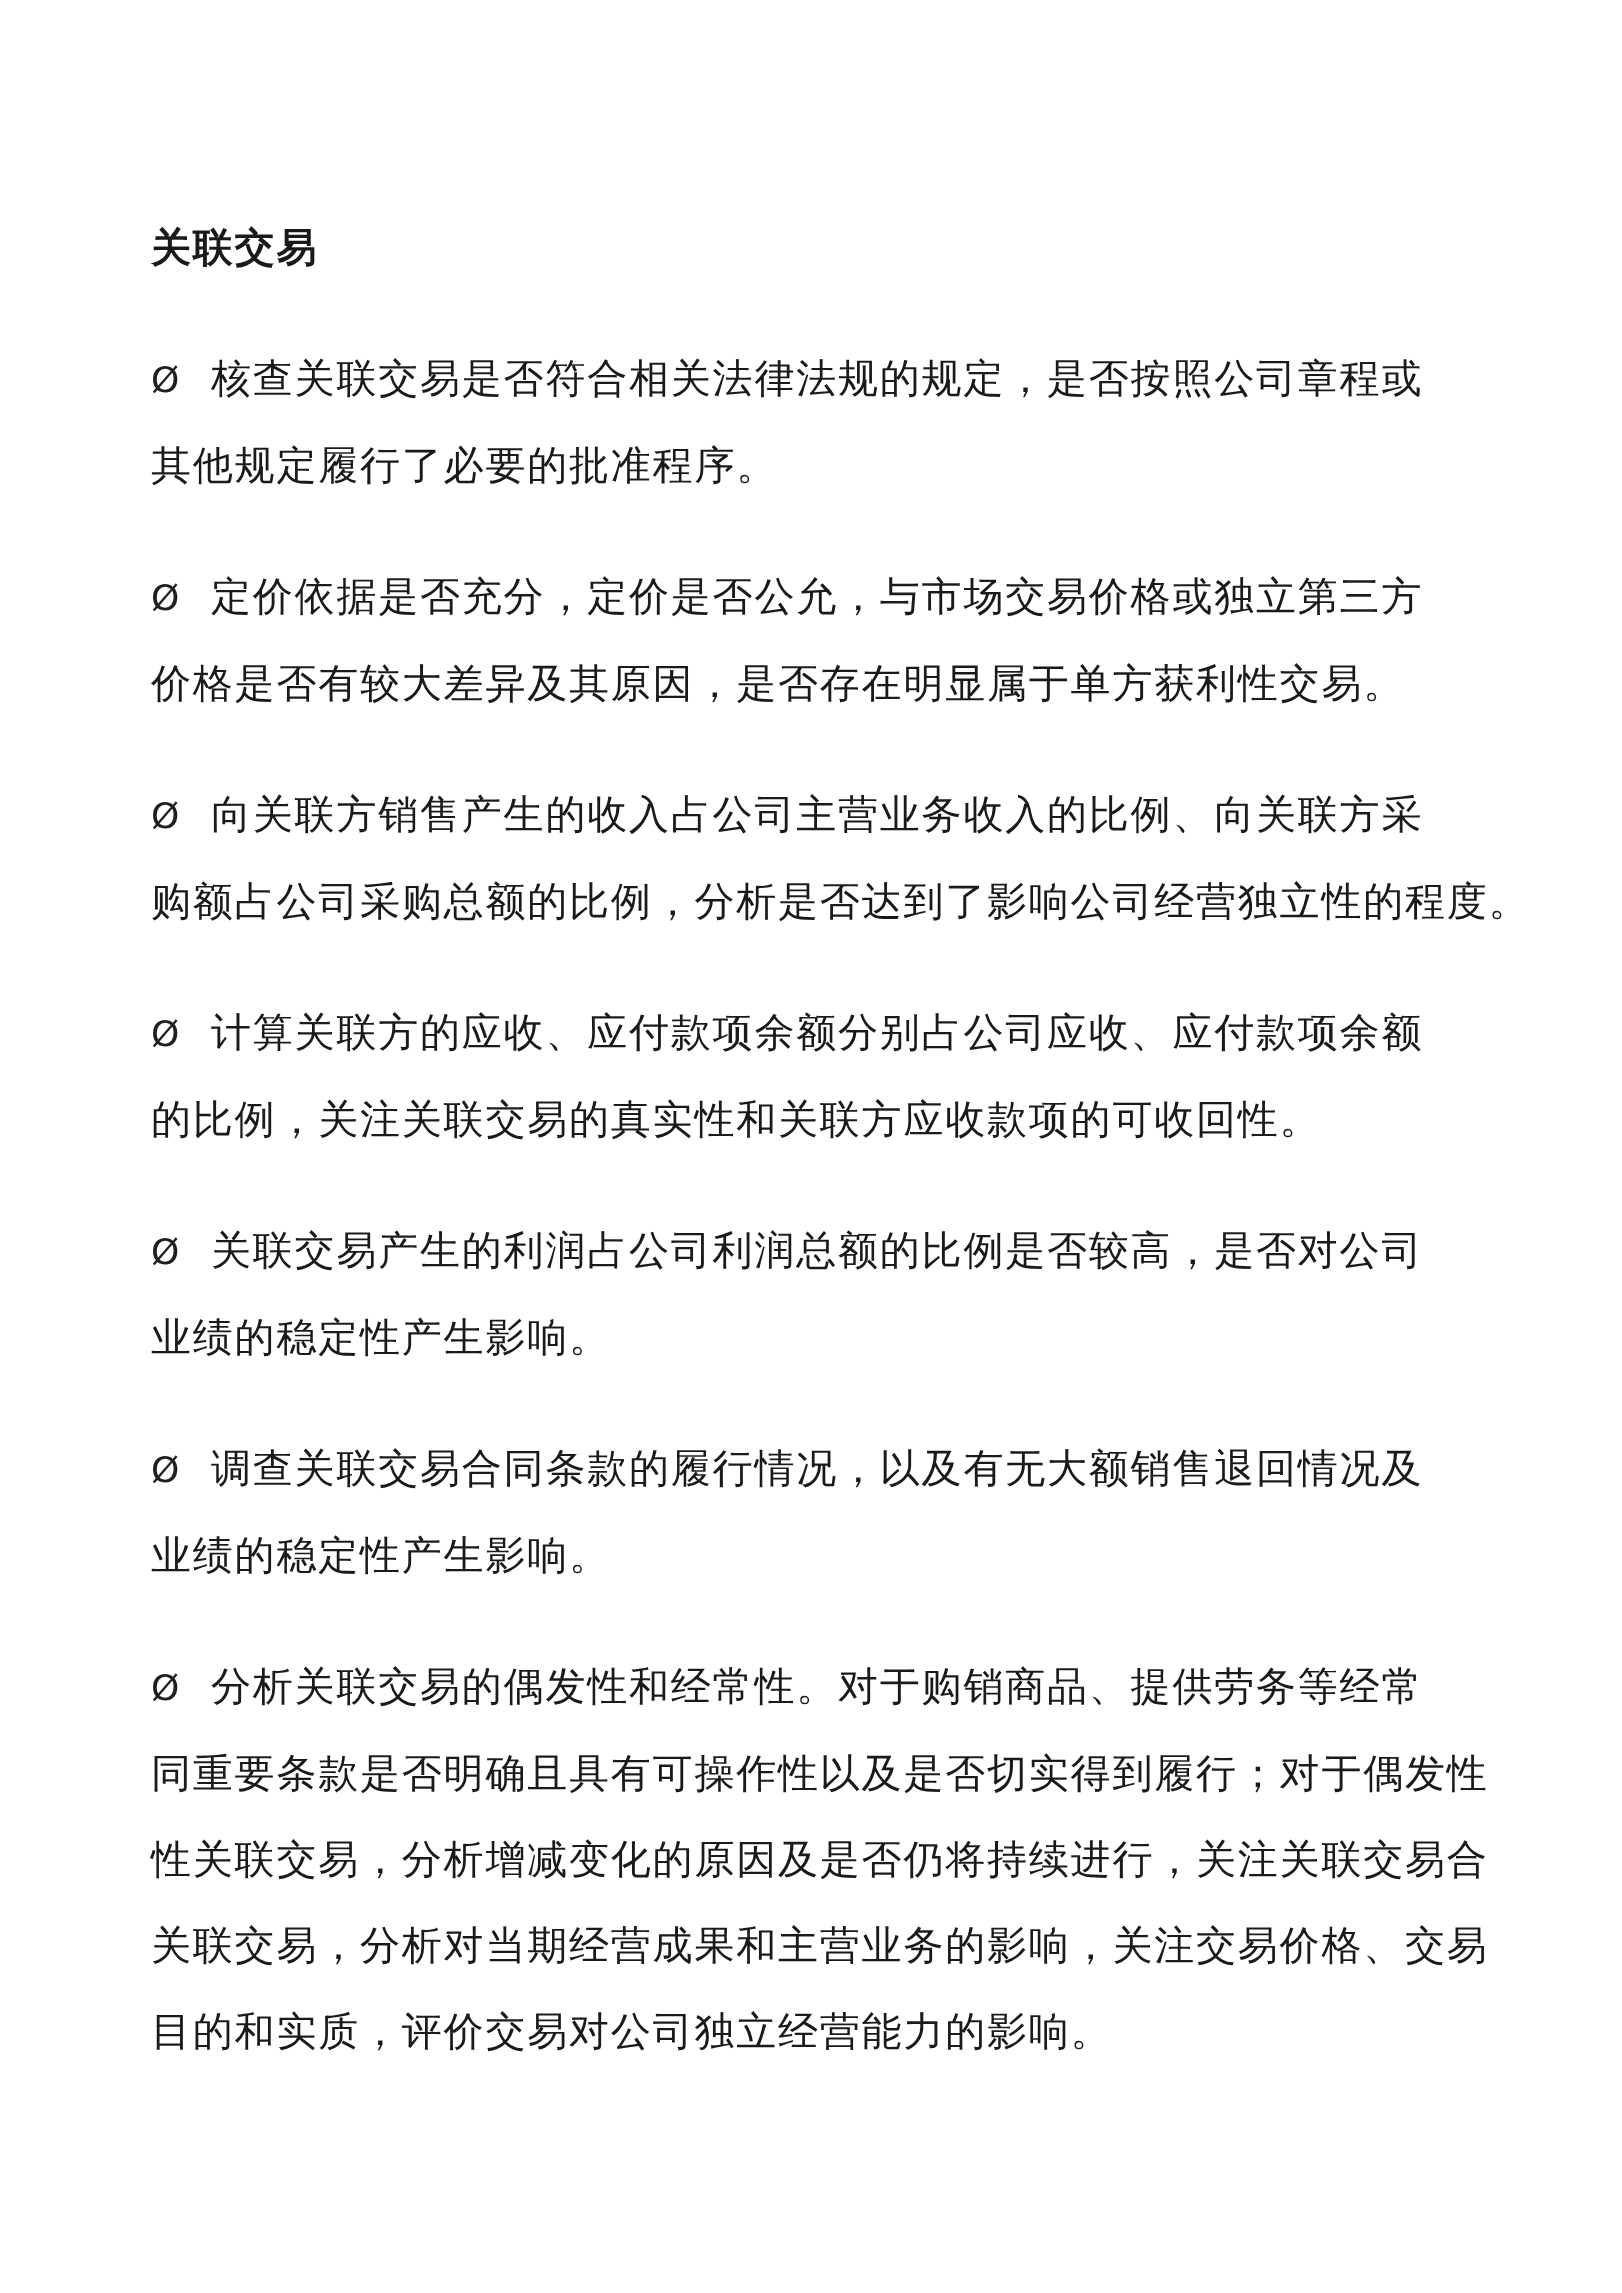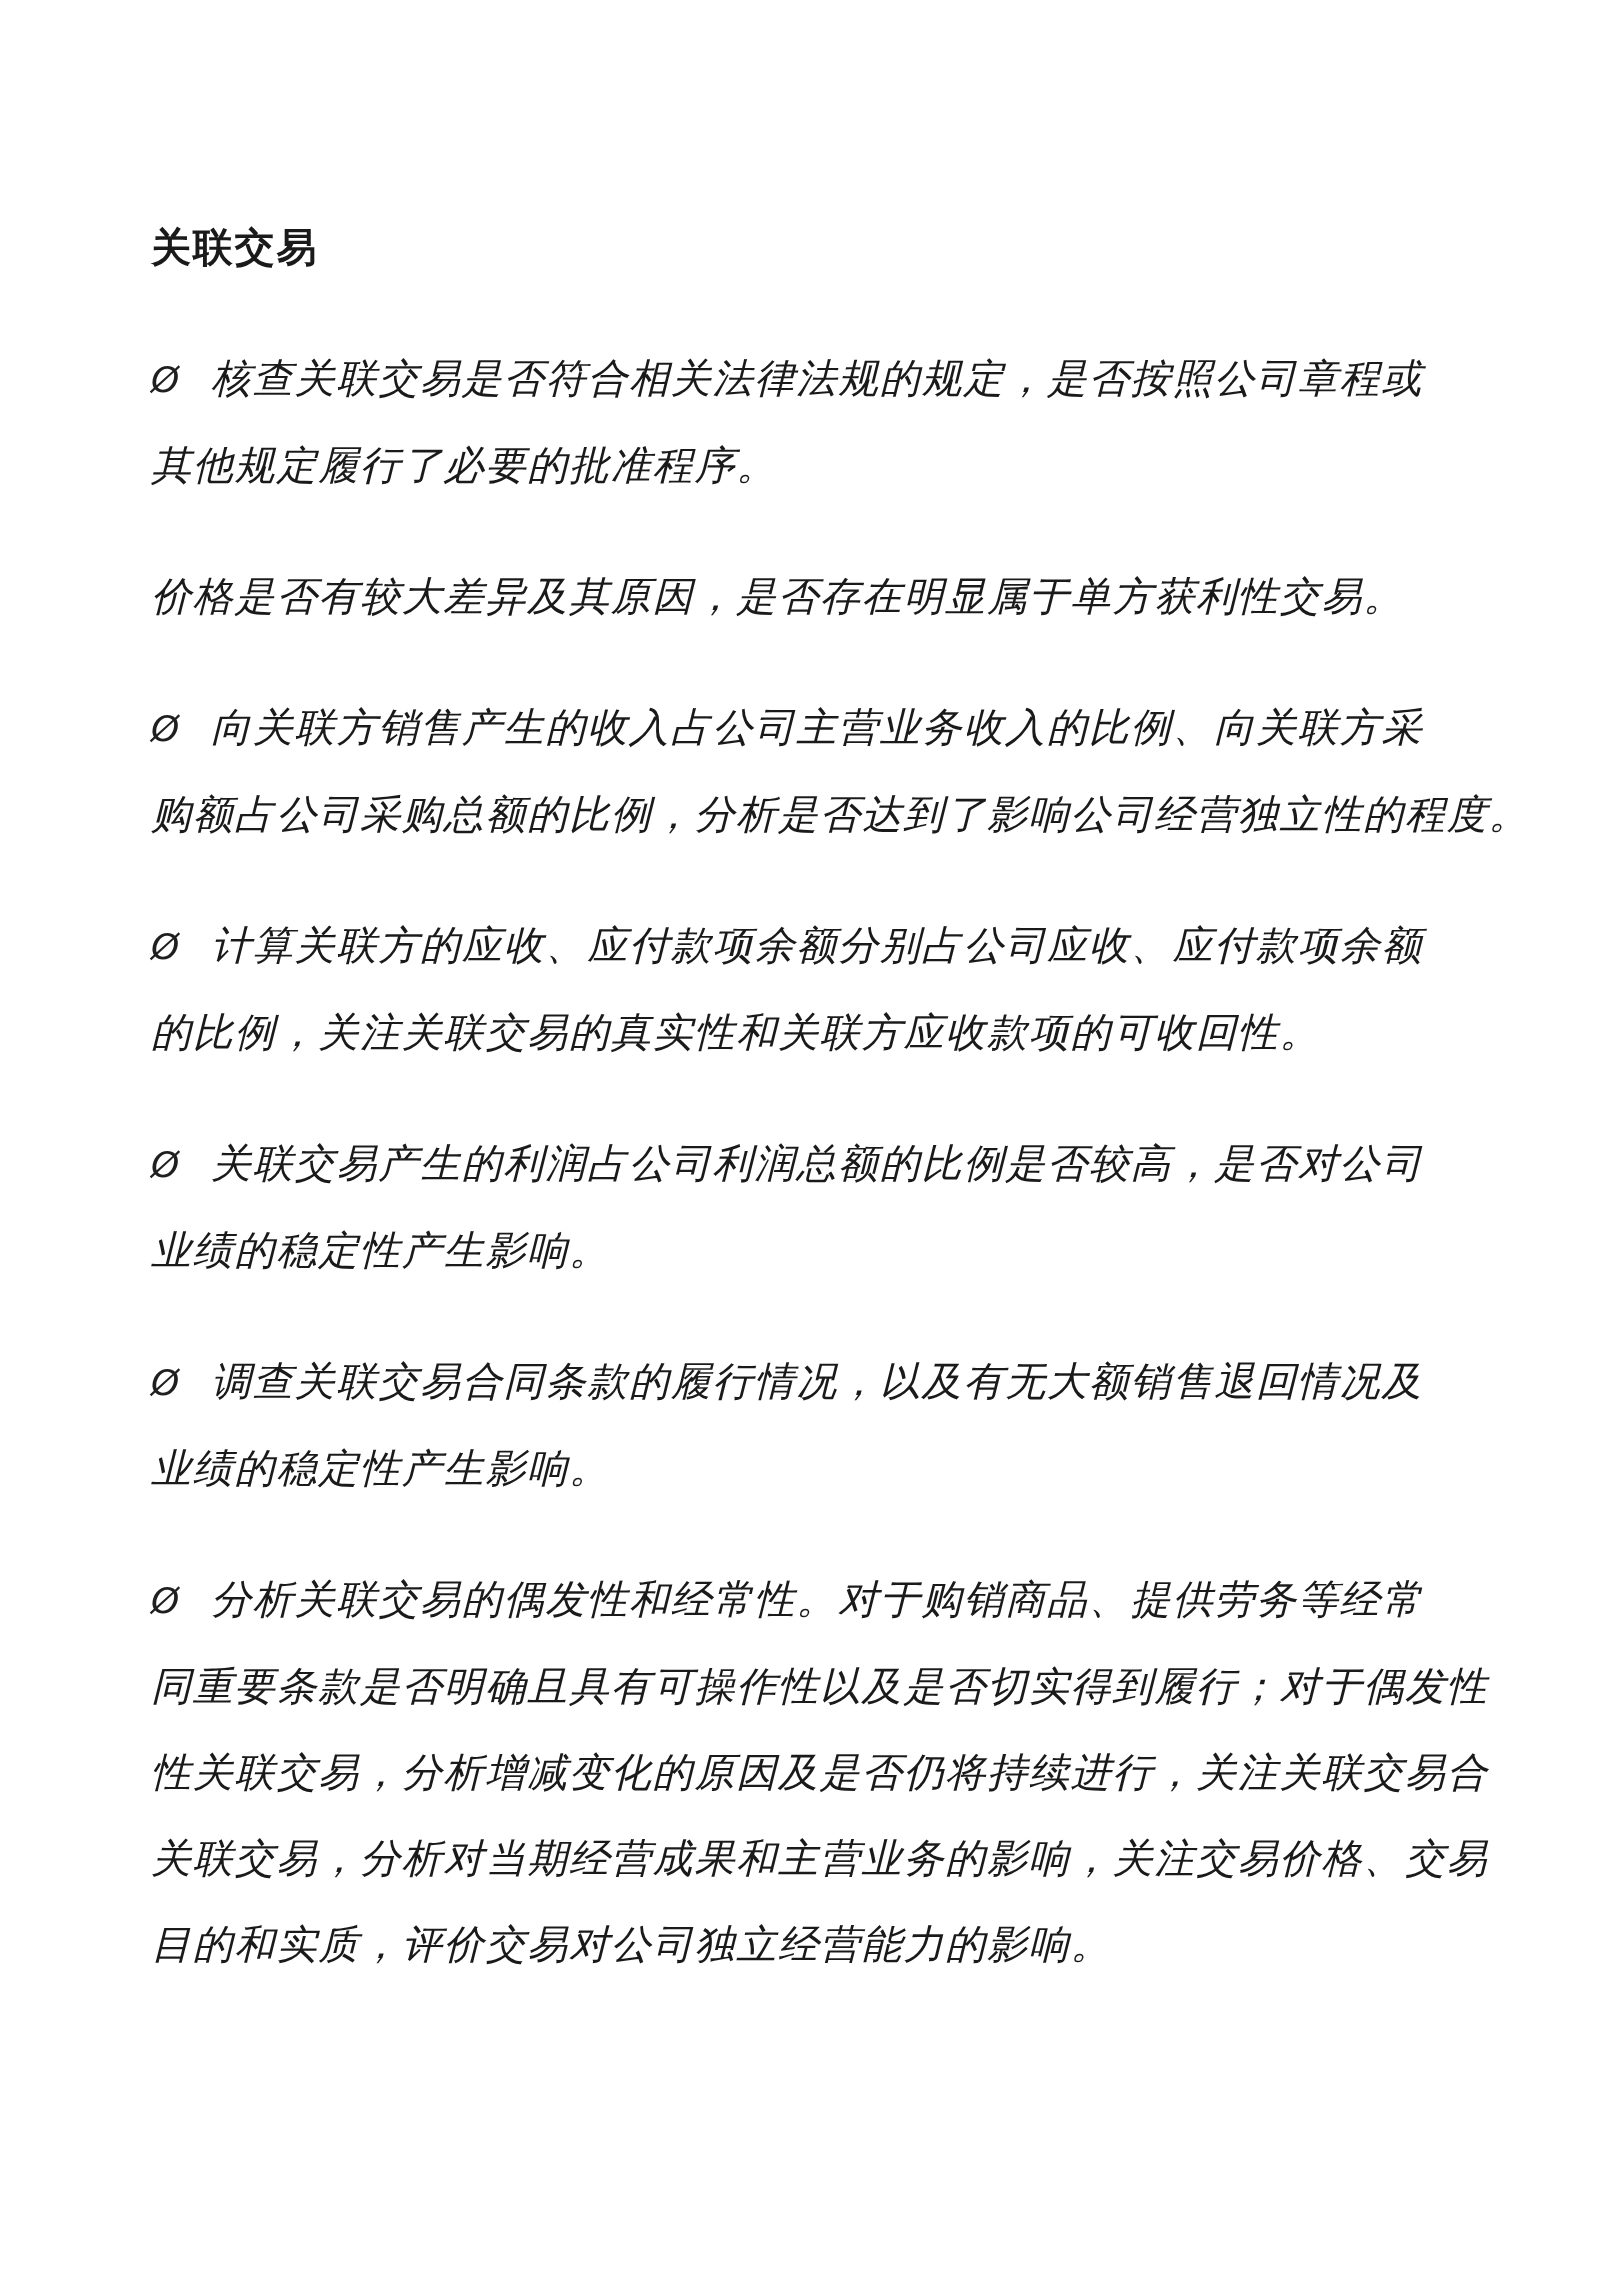--- a/index.html
+++ b/index.html
@@ -29,21 +29,20 @@
     margin: 0 0 45px 0;
   }
   .para {
     margin: 0 0 45px 0;
   }
   .line {
     font-size: 40px;
     line-height: 86px;
     letter-spacing: 1.8px;
     white-space: nowrap;
-    font-style: italic;
   }
   .bullet {
     display: inline-block;
     width: 60px;
     font-size: 36px;
     letter-spacing: 0;
     font-family: "DejaVu Sans", sans-serif;
     color: #1f1f1f;
     vertical-align: baseline;
   }
@@ -52,20 +51,21 @@
 <body>
 
 <div class="page">
   <h1 class="doc-title">关联交易</h1>
   <div>
       <div class="para">
         <div class="line"><span class="bullet">Ø</span><span>核查关联交易是否符合相关法律法规的规定，是否按照公司章程或</span></div>
         <div class="line"><span>其他规定履行了必要的批准程序。</span></div>
       </div>
       <div class="para">
+        <div class="line"><span class="bullet">Ø</span><span>定价依据是否充分，定价是否公允，与市场交易价格或独立第三方</span></div>
         <div class="line"><span>价格是否有较大差异及其原因，是否存在明显属于单方获利性交易。</span></div>
       </div>
       <div class="para">
         <div class="line"><span class="bullet">Ø</span><span>向关联方销售产生的收入占公司主营业务收入的比例、向关联方采</span></div>
         <div class="line"><span>购额占公司采购总额的比例，分析是否达到了影响公司经营独立性的程度。</span></div>
       </div>
       <div class="para">
         <div class="line"><span class="bullet">Ø</span><span>计算关联方的应收、应付款项余额分别占公司应收、应付款项余额</span></div>
         <div class="line"><span>的比例，关注关联交易的真实性和关联方应收款项的可收回性。</span></div>
       </div>

